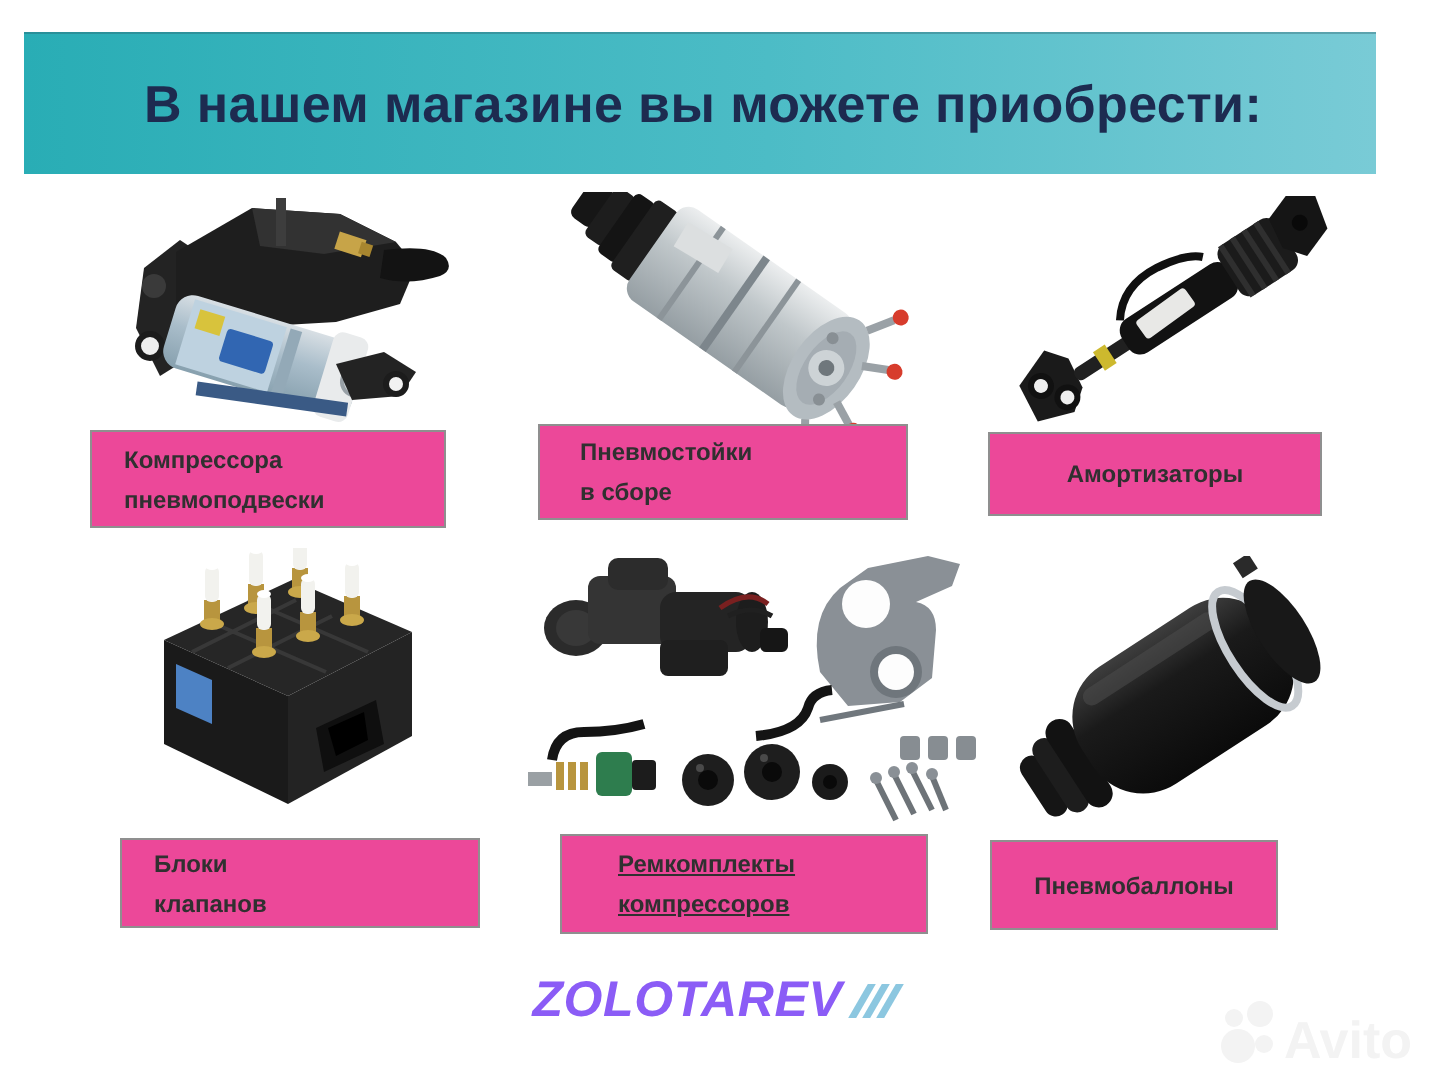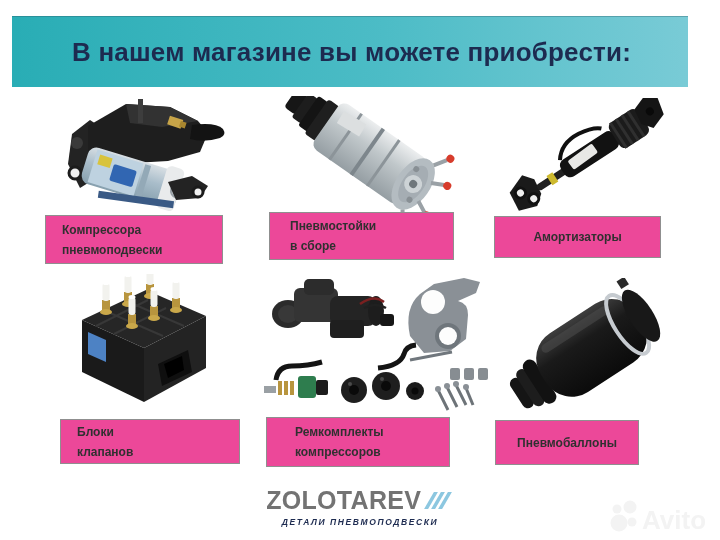--- a/index.html
+++ b/index.html
@@ -31,30 +31,30 @@
     position:absolute;box-sizing:border-box;background:#ec4899;border:1px solid #8f8f8f;
     display:flex;align-items:center;
     font-size:12px;line-height:20px;font-weight:bold;color:#303030;
     white-space:pre-line;
   }
   .tag.center{justify-content:center;text-align:center;}
   .tag1{left:45px;top:215px;width:178px;height:49px;padding-left:16px;}
   .tag2{left:269px;top:212px;width:185px;height:48px;padding-left:20px;}
   .tag3{left:494px;top:216px;width:167px;height:42px;}
   .tag4{left:45px;top:419px;width:180px;height:45px;padding-left:16px;margin-left:15px;}
-  .tag5{left:266px;top:417px;width:184px;height:50px;padding-left:28px;}
+  .tag5{left:280px;top:417px;width:184px;height:50px;padding-left:28px;text-decoration:underline;}
   .tag6{left:495px;top:420px;width:144px;height:45px;}
   
   .footer{
     position:absolute;left:0;right:0;top:486px;
     display:flex;flex-direction:column;align-items:center;
   }
   .brandrow{display:flex;align-items:center;}
   .brand{
-    font-size:25px;font-weight:bold;color:#737373;letter-spacing:.3px;
+    font-size:25px;font-weight:bold;font-style:italic;color:#8b5cf6;letter-spacing:.3px;
   }
   .slashes{display:flex;margin:0 5px 0 6px;align-items:center;}
   .slash{
     width:4px;height:17px;background:#8cc7e0;transform:skewX(-30deg);margin:0 1.6px;
   }
   .tagline{
     margin-top:2px;font-size:8.5px;font-weight:bold;font-style:italic;
     color:#1d2b50;letter-spacing:1.6px;
   }
   
@@ -310,21 +310,20 @@
 
   <div class="footer">
     <div class="brandrow">
       <span class="brand">ZOLOTAREV</span>
       <span class="slashes">
         <span class="slash"></span>
           <span class="slash"></span>
           <span class="slash"></span>
       </span>
     </div>
-    <div class="tagline">ДЕТАЛИ ПНЕВМОПОДВЕСКИ</div>
   </div>
 
   <div class="watermark">
     <svg viewBox="0 0 112 38">
       <g fill="#f3f3f3">
         <circle cx="13" cy="11" r="4.5"></circle>
         <circle cx="26" cy="9" r="6.5"></circle>
         <circle cx="15" cy="25" r="8.5"></circle>
         <circle cx="28" cy="24" r="4.5"></circle>
       </g>

